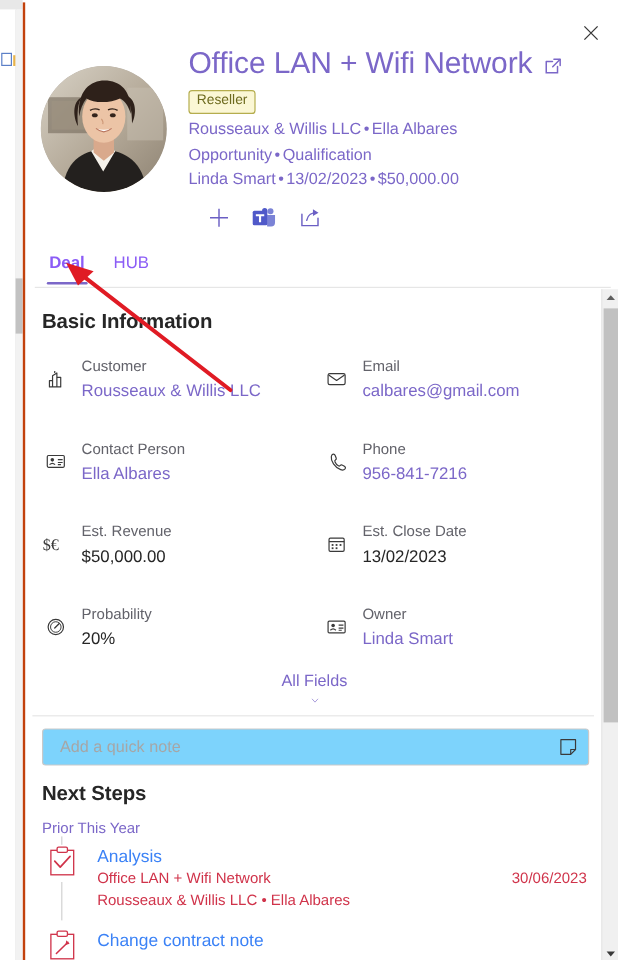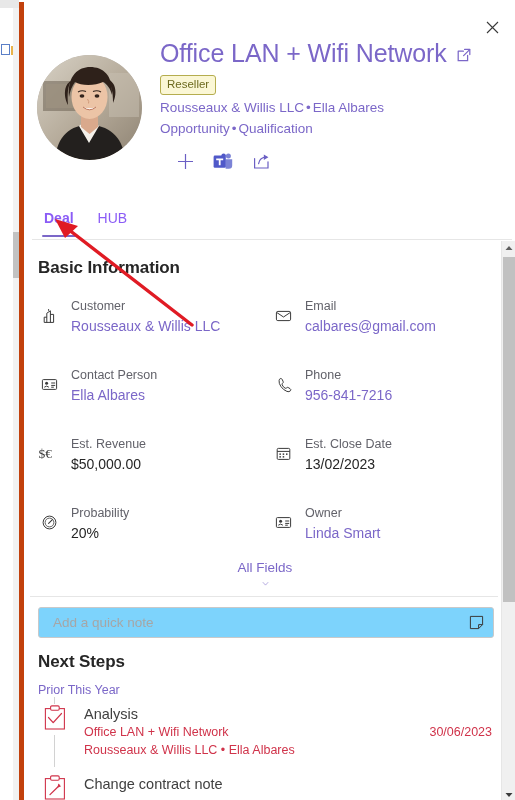--- a/index.html
+++ b/index.html
@@ -32,21 +32,21 @@
   #bg-layer .bg-scroll{
     position:absolute;left:13px;top:8px;width:6px;height:792px;background:#f2f2f2;
   }
   #bg-layer .bg-scroll-thumb{
     position:absolute;left:13px;top:232px;width:6px;height:46px;background:#c2c2c2;
   }
 
   
   #panel{
     position:absolute;left:19px;top:2px;width:496px;height:798px;
-    background:#ffffff;border-left:5px solid #c2410c;
+    background:#ffffff;border-left:2px solid #c2410c;
     box-sizing:border-box;overflow:hidden;
   }
 
   
   .close-btn{
     position:absolute;right:10px;top:12px;width:26px;height:26px;
     display:flex;align-items:center;justify-content:center;cursor:pointer;
   }
   .close-btn svg{display:block;}
 
@@ -134,21 +134,21 @@
   .note-input::placeholder{color:#a6a6a6;}
   .note-ico{flex:0 0 auto;display:flex;align-items:center;cursor:pointer;}
 
   .ns-title{font-size:17px;font-weight:700;color:#262626;margin:14px 0 0 14px;letter-spacing:-0.1px;}
   .grp-lbl{font-size:12.5px;color:#7b67c8;font-weight:400;margin:11px 0 0 14px;}
 
   .task{position:relative;margin-left:14px;padding-left:46px;padding-top:8px;min-height:36px;}
   .task .t-ico{position:absolute;left:4px;top:8px;width:26px;height:28px;}
   .task .t-rail{position:absolute;left:16px;top:38px;bottom:-8px;width:1px;background:#d2d2d2;}
   .task .t-railtop{position:absolute;left:16px;top:0px;height:7px;width:1px;background:#d2d2d2;}
-  .t-name{font-size:14.5px;color:#404040;line-height:19px;}
+  .t-name{font-size:14.5px;color:#3b82f6;line-height:19px;}
   .t-sub{font-size:12.5px;color:#d0334a;line-height:17.5px;}
   .t-date{position:absolute;right:14px;top:28px;font-size:12.5px;color:#d0334a;}
 
   
   .vscroll{
     position:absolute;right:0;top:239px;width:14px;height:561px;background:#f0f0f0;
     border-left:1px solid #e6e6e6;box-sizing:border-box;
   }
   .vs-arrow{width:13px;height:14px;display:flex;align-items:center;justify-content:center;cursor:pointer;}
   .vs-arrow.down{position:absolute;bottom:0;left:0;}
@@ -236,20 +236,23 @@
       </div>
 
       <div class="badge">Reseller</div>
 
       <div class="meta-line">
         <span>Rousseaux &amp; Willis LLC</span><span class="dot">•</span><span>Ella Albares</span>
       </div>
       <div class="meta-line l2">
         <span>Opportunity</span><span class="dot">•</span><span>Qualification</span>
       </div>
+      <div class="meta-line l2">
+        <span>Linda Smart</span><span class="dot">•</span><span>13/02/2023</span><span class="dot">•</span><span>$50,000.00</span>
+      </div>
 
       <div class="act-row">
         <span class="act-btn">
           <svg width="19" height="19" viewBox="0 0 19 19">
             <path d="M9.5 2 V17 M2 9.5 H17" stroke="#6b5fc4" stroke-width="1.2" fill="none"></path>
           </svg>
         </span>
         <span class="act-btn">
           <svg width="20" height="17" viewBox="0 0 20 17">
             <circle cx="15.4" cy="3.1" r="2.5" fill="#7b83d6"></circle>

